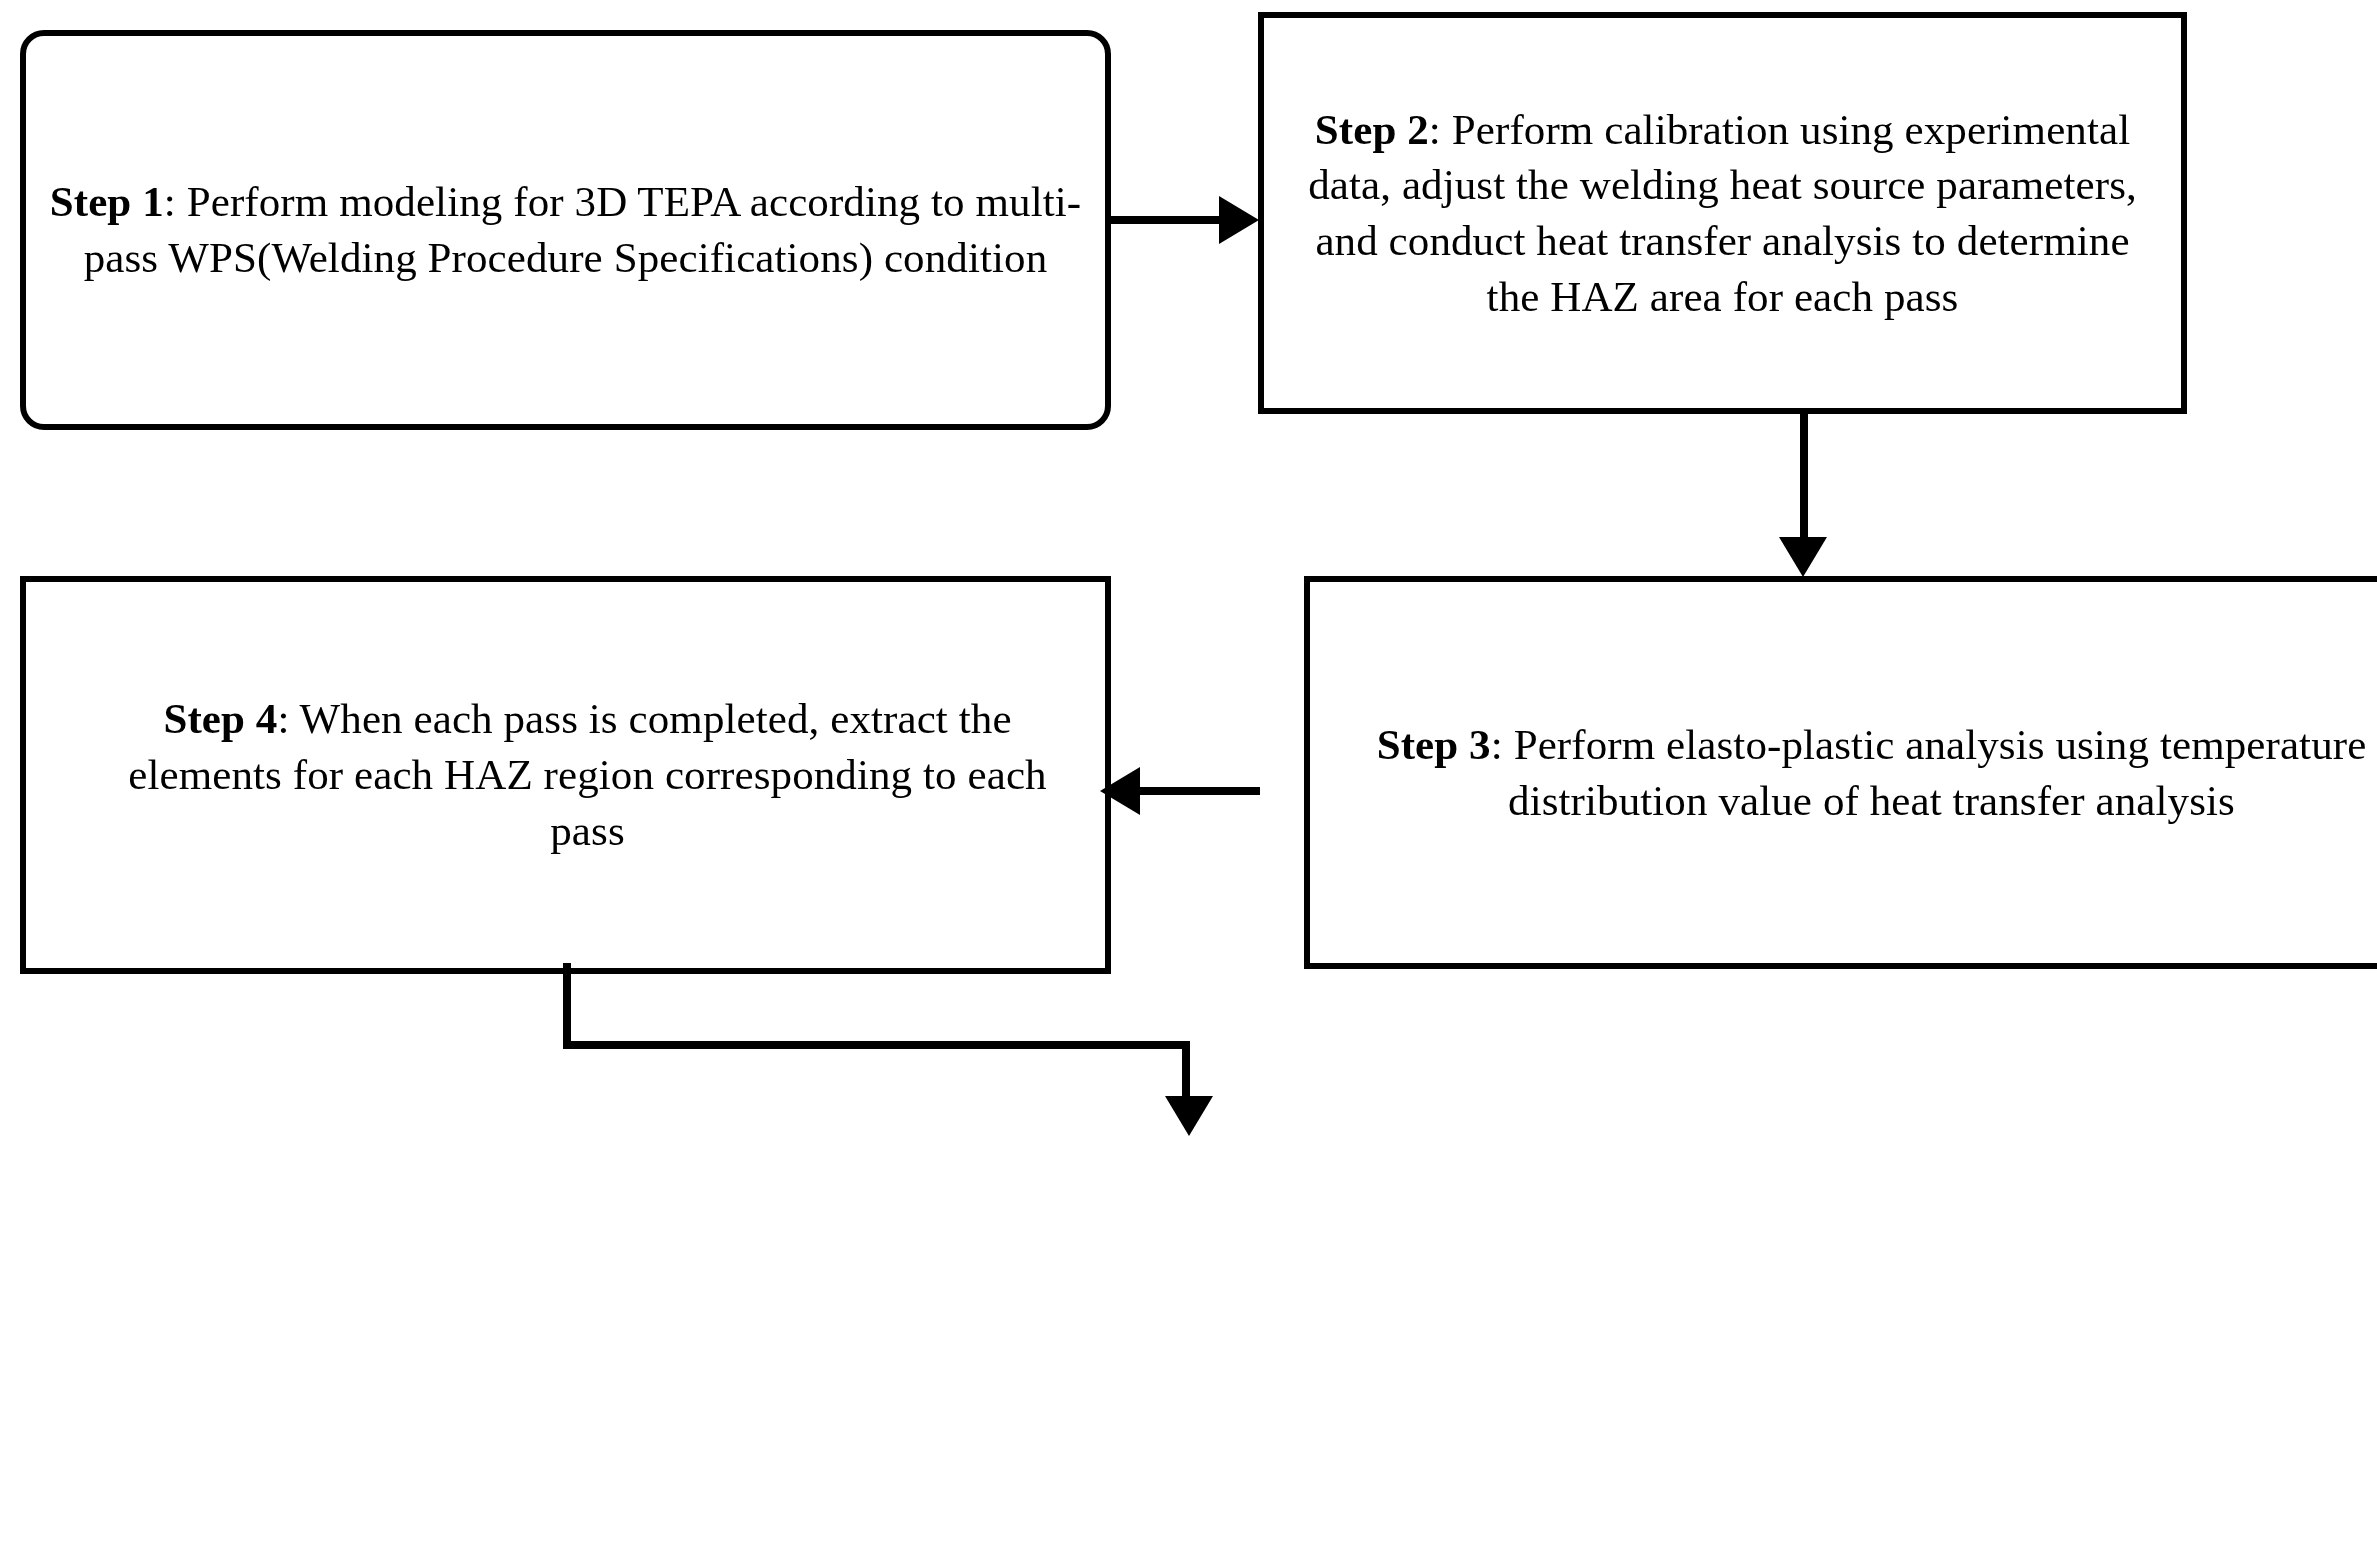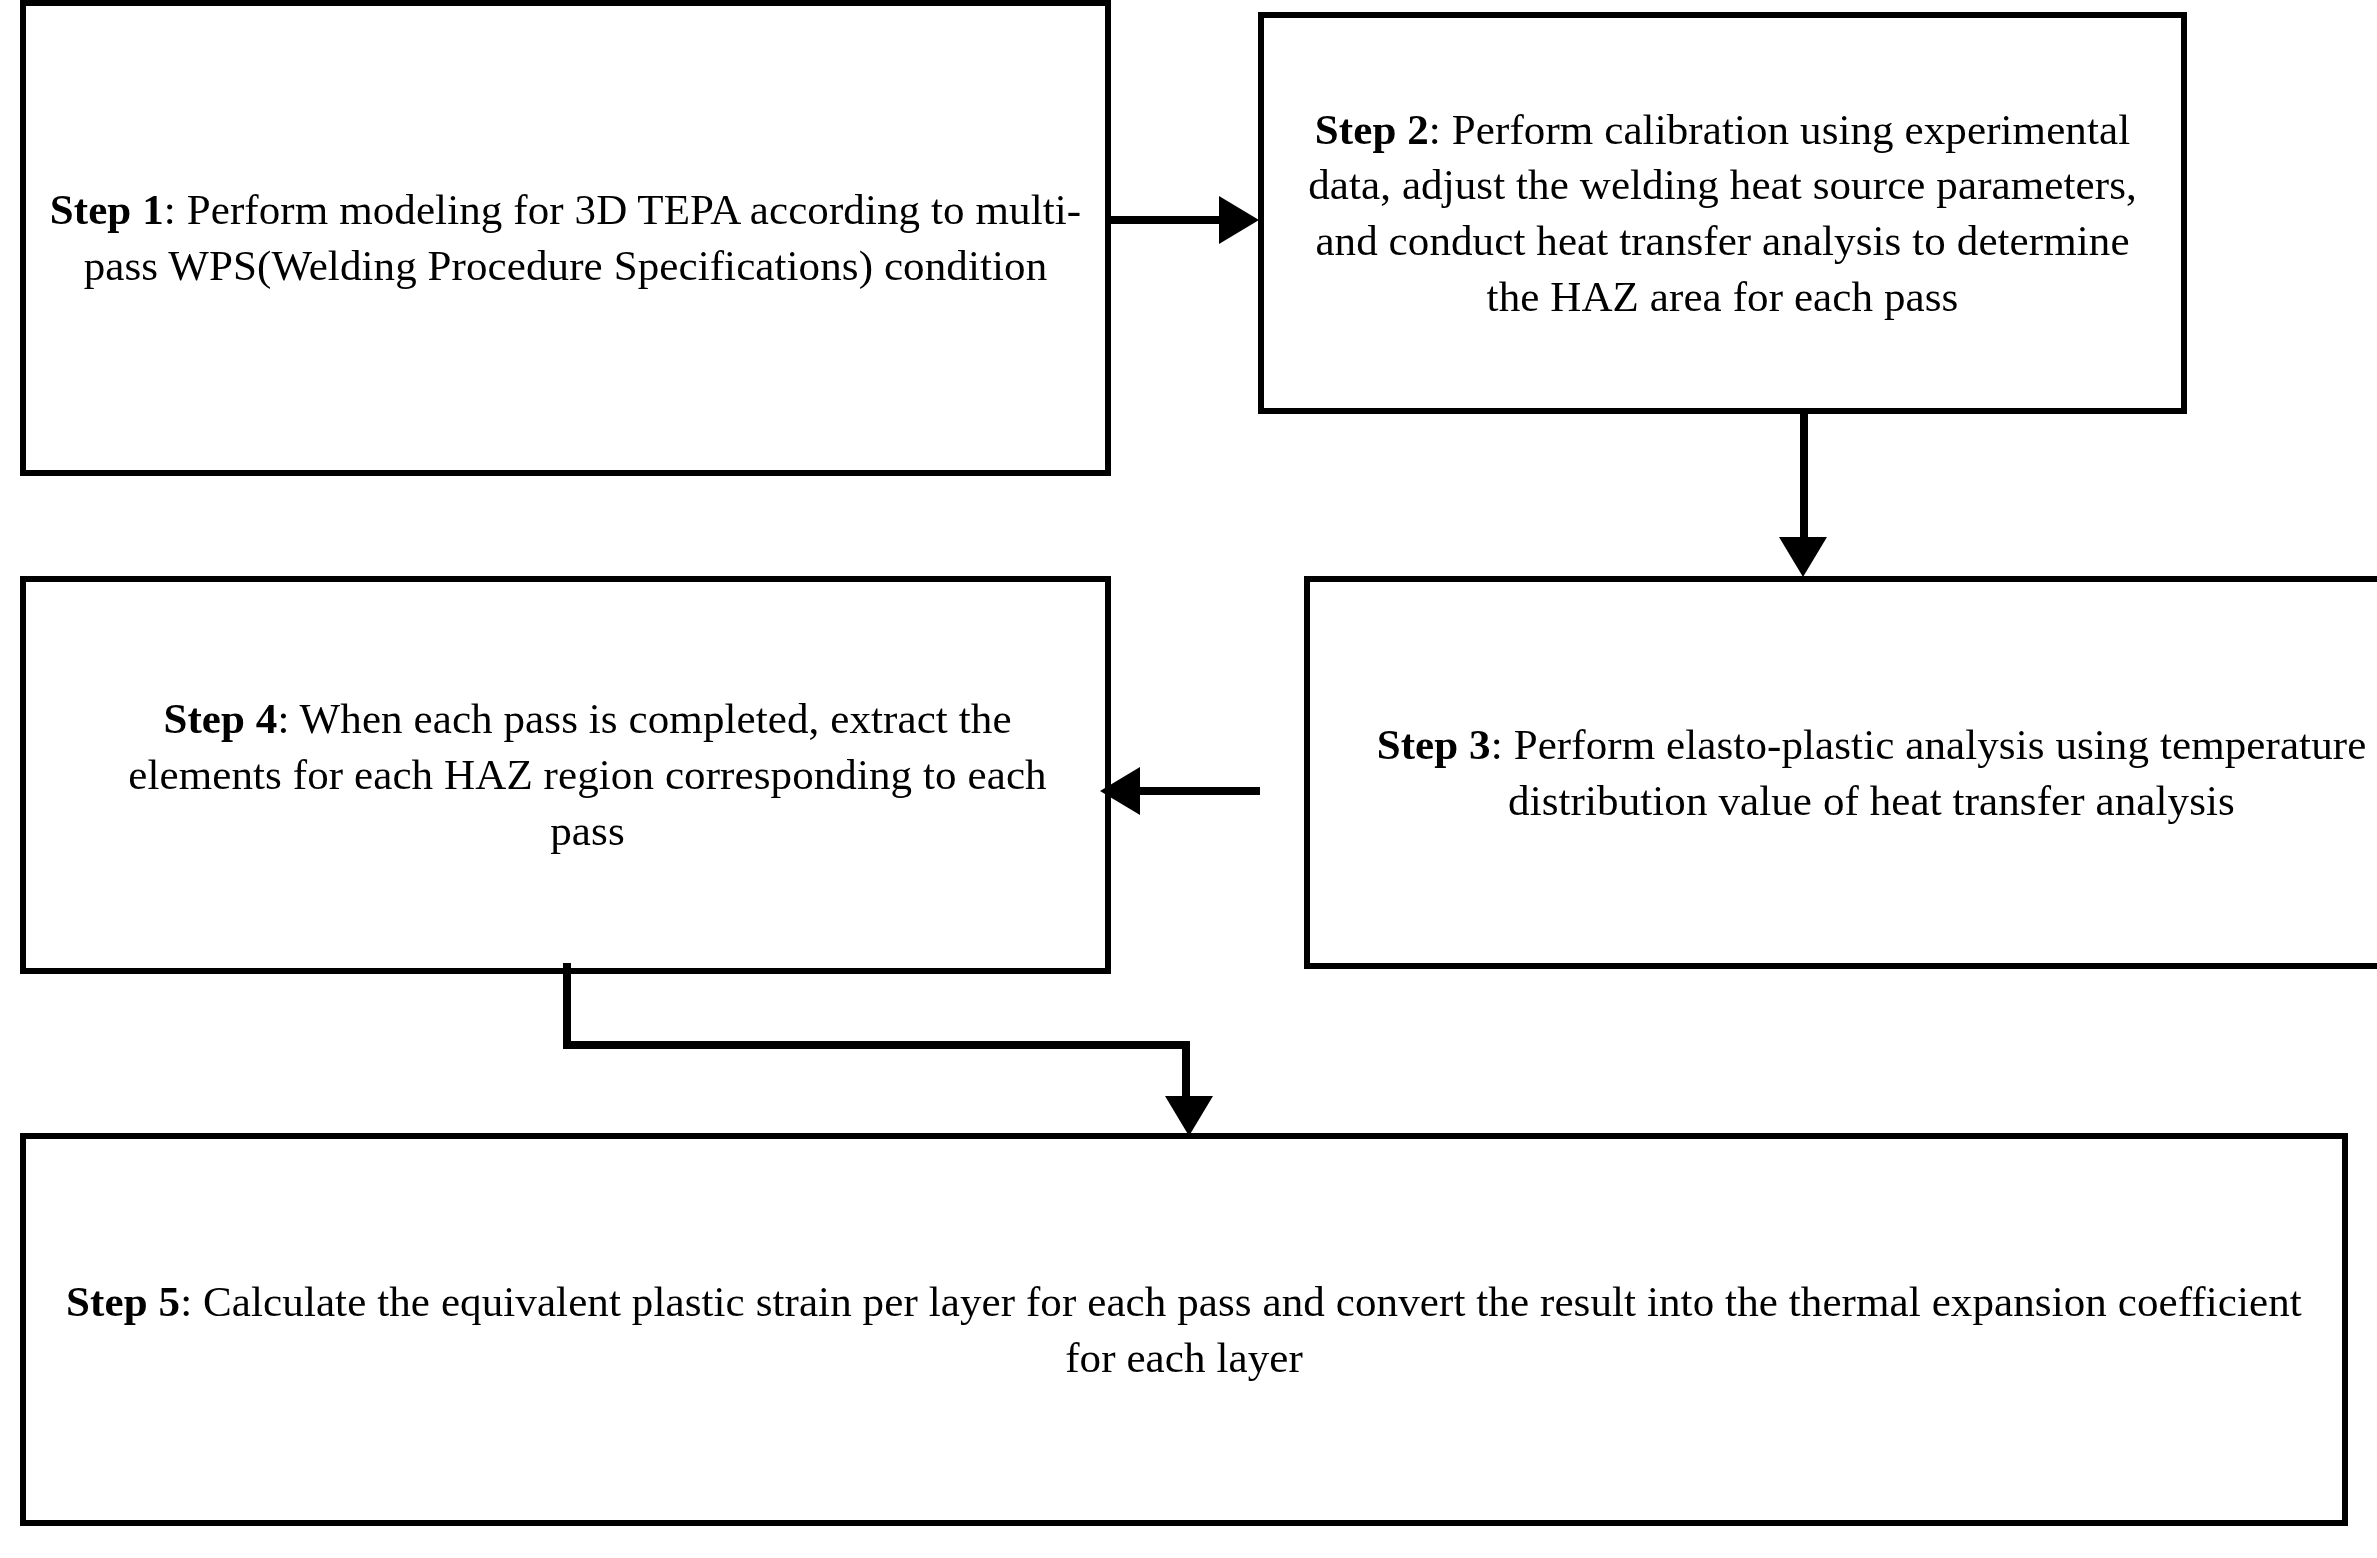--- a/index.html
+++ b/index.html
@@ -32,21 +32,21 @@
     box-sizing: border-box;
     font-size: 43px;
     line-height: 1.30;
     color: #000000;
     letter-spacing: 0.1px;
   }
   .node-text .step-label {
     font-weight: bold;
   }
   
-  #node-step1 { left: 20px;   top: 0;   width: 1091px; height: 476px; }
+  #node-step1 { left: 20px;   top: 30px;   width: 1091px; height: 400px; border-radius: 24px; }
   #node-step2 { left: 1258px; top: 12.3px;   width: 929px; height: 402px; }
   #node-step4 { left: 20px;   top: 576px;  width: 1091px; height: 398px; padding-left: 44px; }
   #node-step3 { left: 1304px; top: 576px;  width: 1091px; height: 393px; padding-left: 44px; }
   #node-step5 { left: 20px;   top: 1133px; width: 2328px; height: 393px; }
 
   
   .conn {
     position: absolute;
     background: #000000;
   }
@@ -87,23 +87,20 @@
   </div>
 
   <div class="node" id="node-step4">
     <span class="node-text"><span class="step-label">Step 4</span><span>: </span><span>When each pass is completed, extract the elements for each HAZ region corresponding to each pass</span></span>
   </div>
 
   <div class="node" id="node-step3">
     <span class="node-text"><span class="step-label">Step 3</span><span>: </span><span>Perform elasto-plastic analysis using temperature distribution value of heat transfer analysis</span></span>
   </div>
 
-  <div class="node" id="node-step5">
-    <span class="node-text"><span class="step-label">Step 5</span><span>: </span><span>Calculate the equivalent plastic strain per layer for each pass and convert the result into the thermal expansion coefficient for each layer</span></span>
-  </div>
 
   <div class="conn conn-h" style="left:1109px; top:216px; width:121px;"></div>
   <div class="arrowhead arrow-right" style="left:1219px; top:196px;"></div>
 
   <div class="conn conn-v" style="left:1800px; top:413px; width:8px; height:132px;"></div>
   <div class="arrowhead arrow-down" style="left:1779px; top:537px;"></div>
 
   <div class="conn conn-h" style="left:1133px; top:787px; width:127px;"></div>
   <div class="arrowhead arrow-left" style="left:1100px; top:767px;"></div>
 

